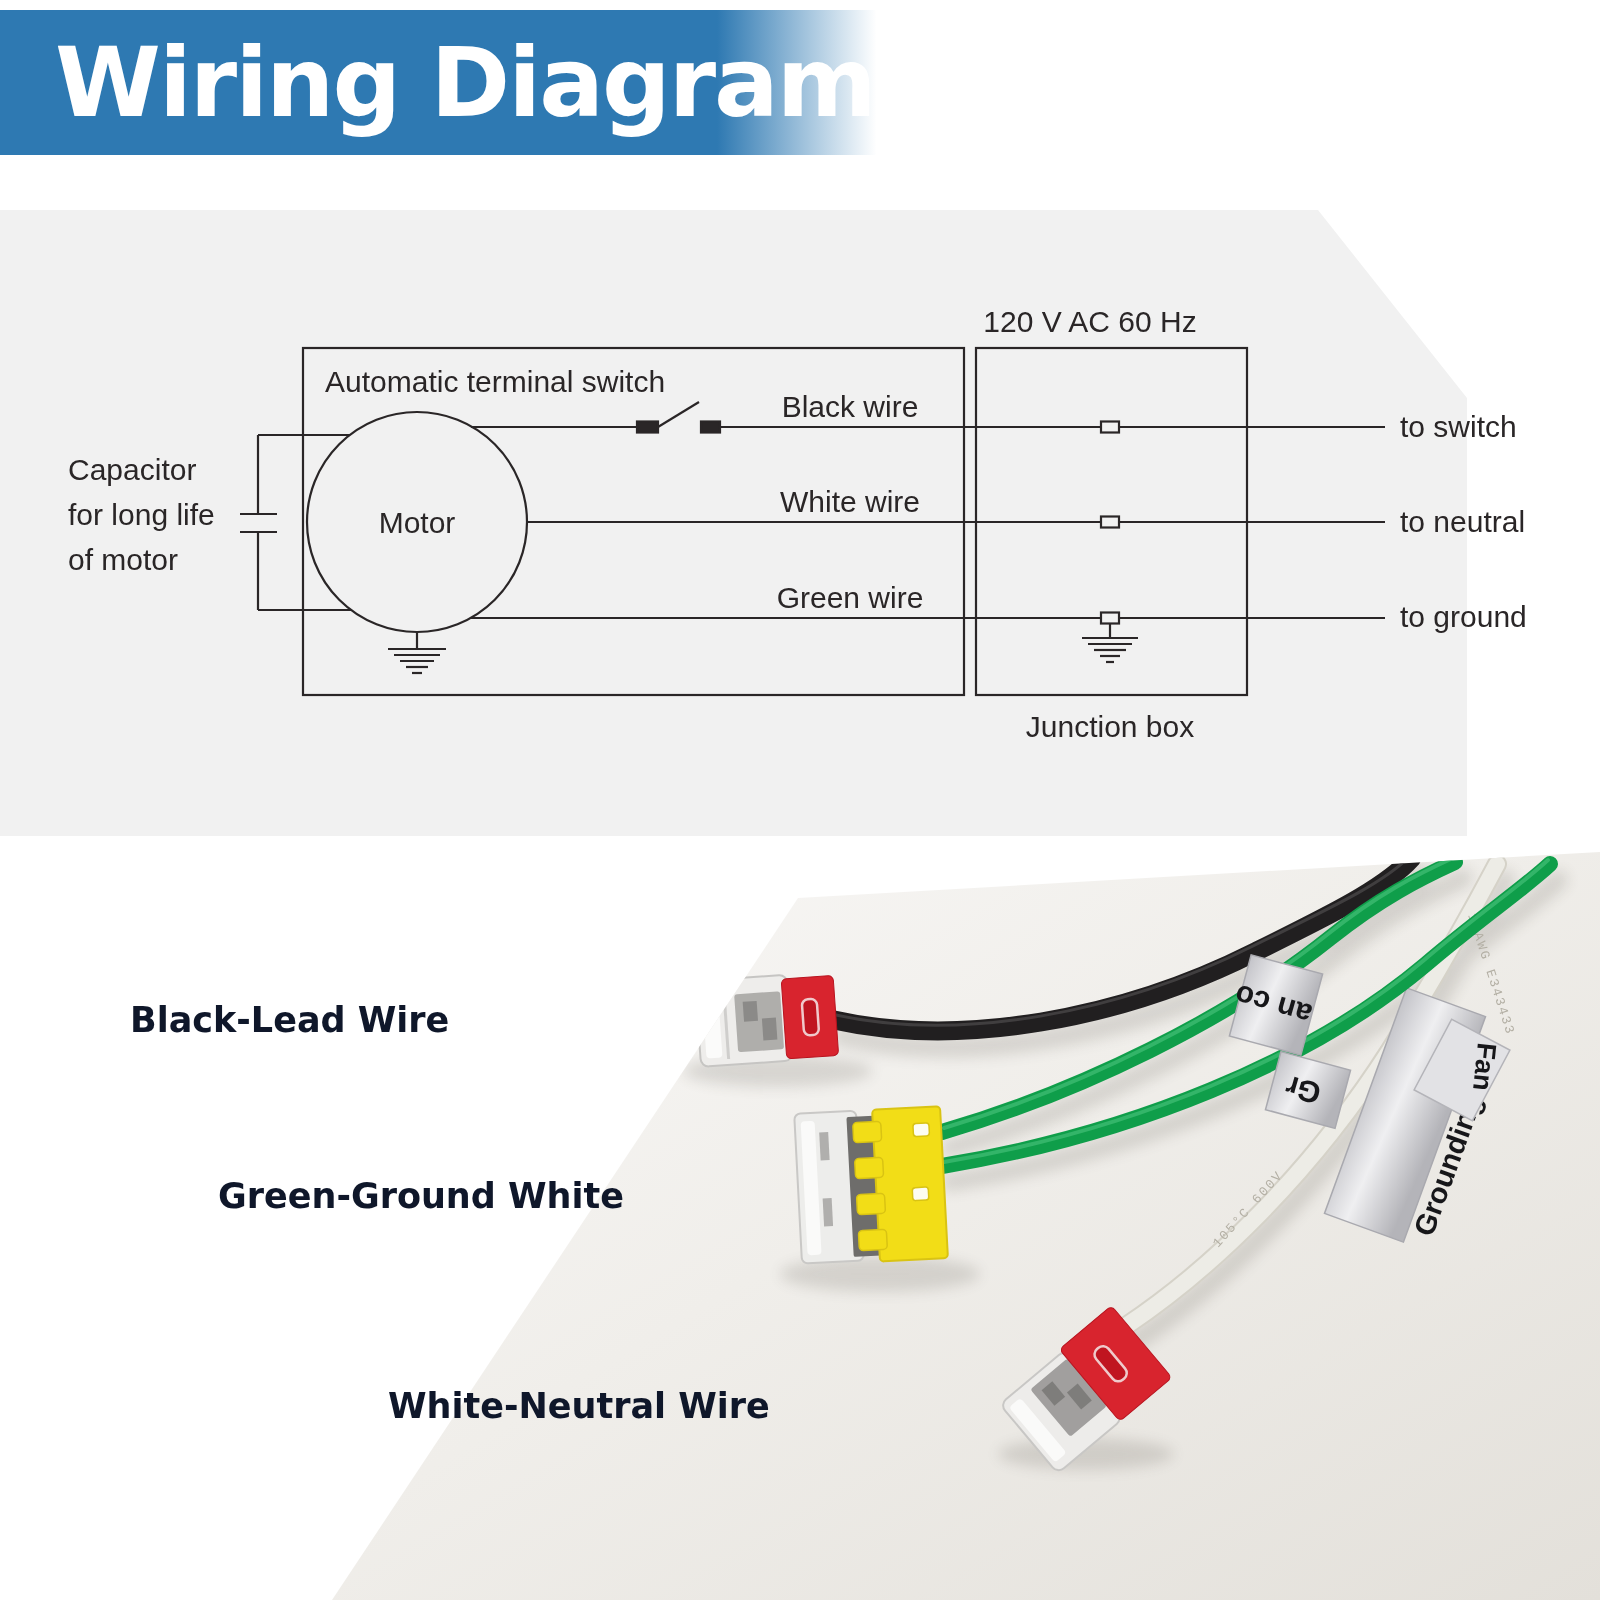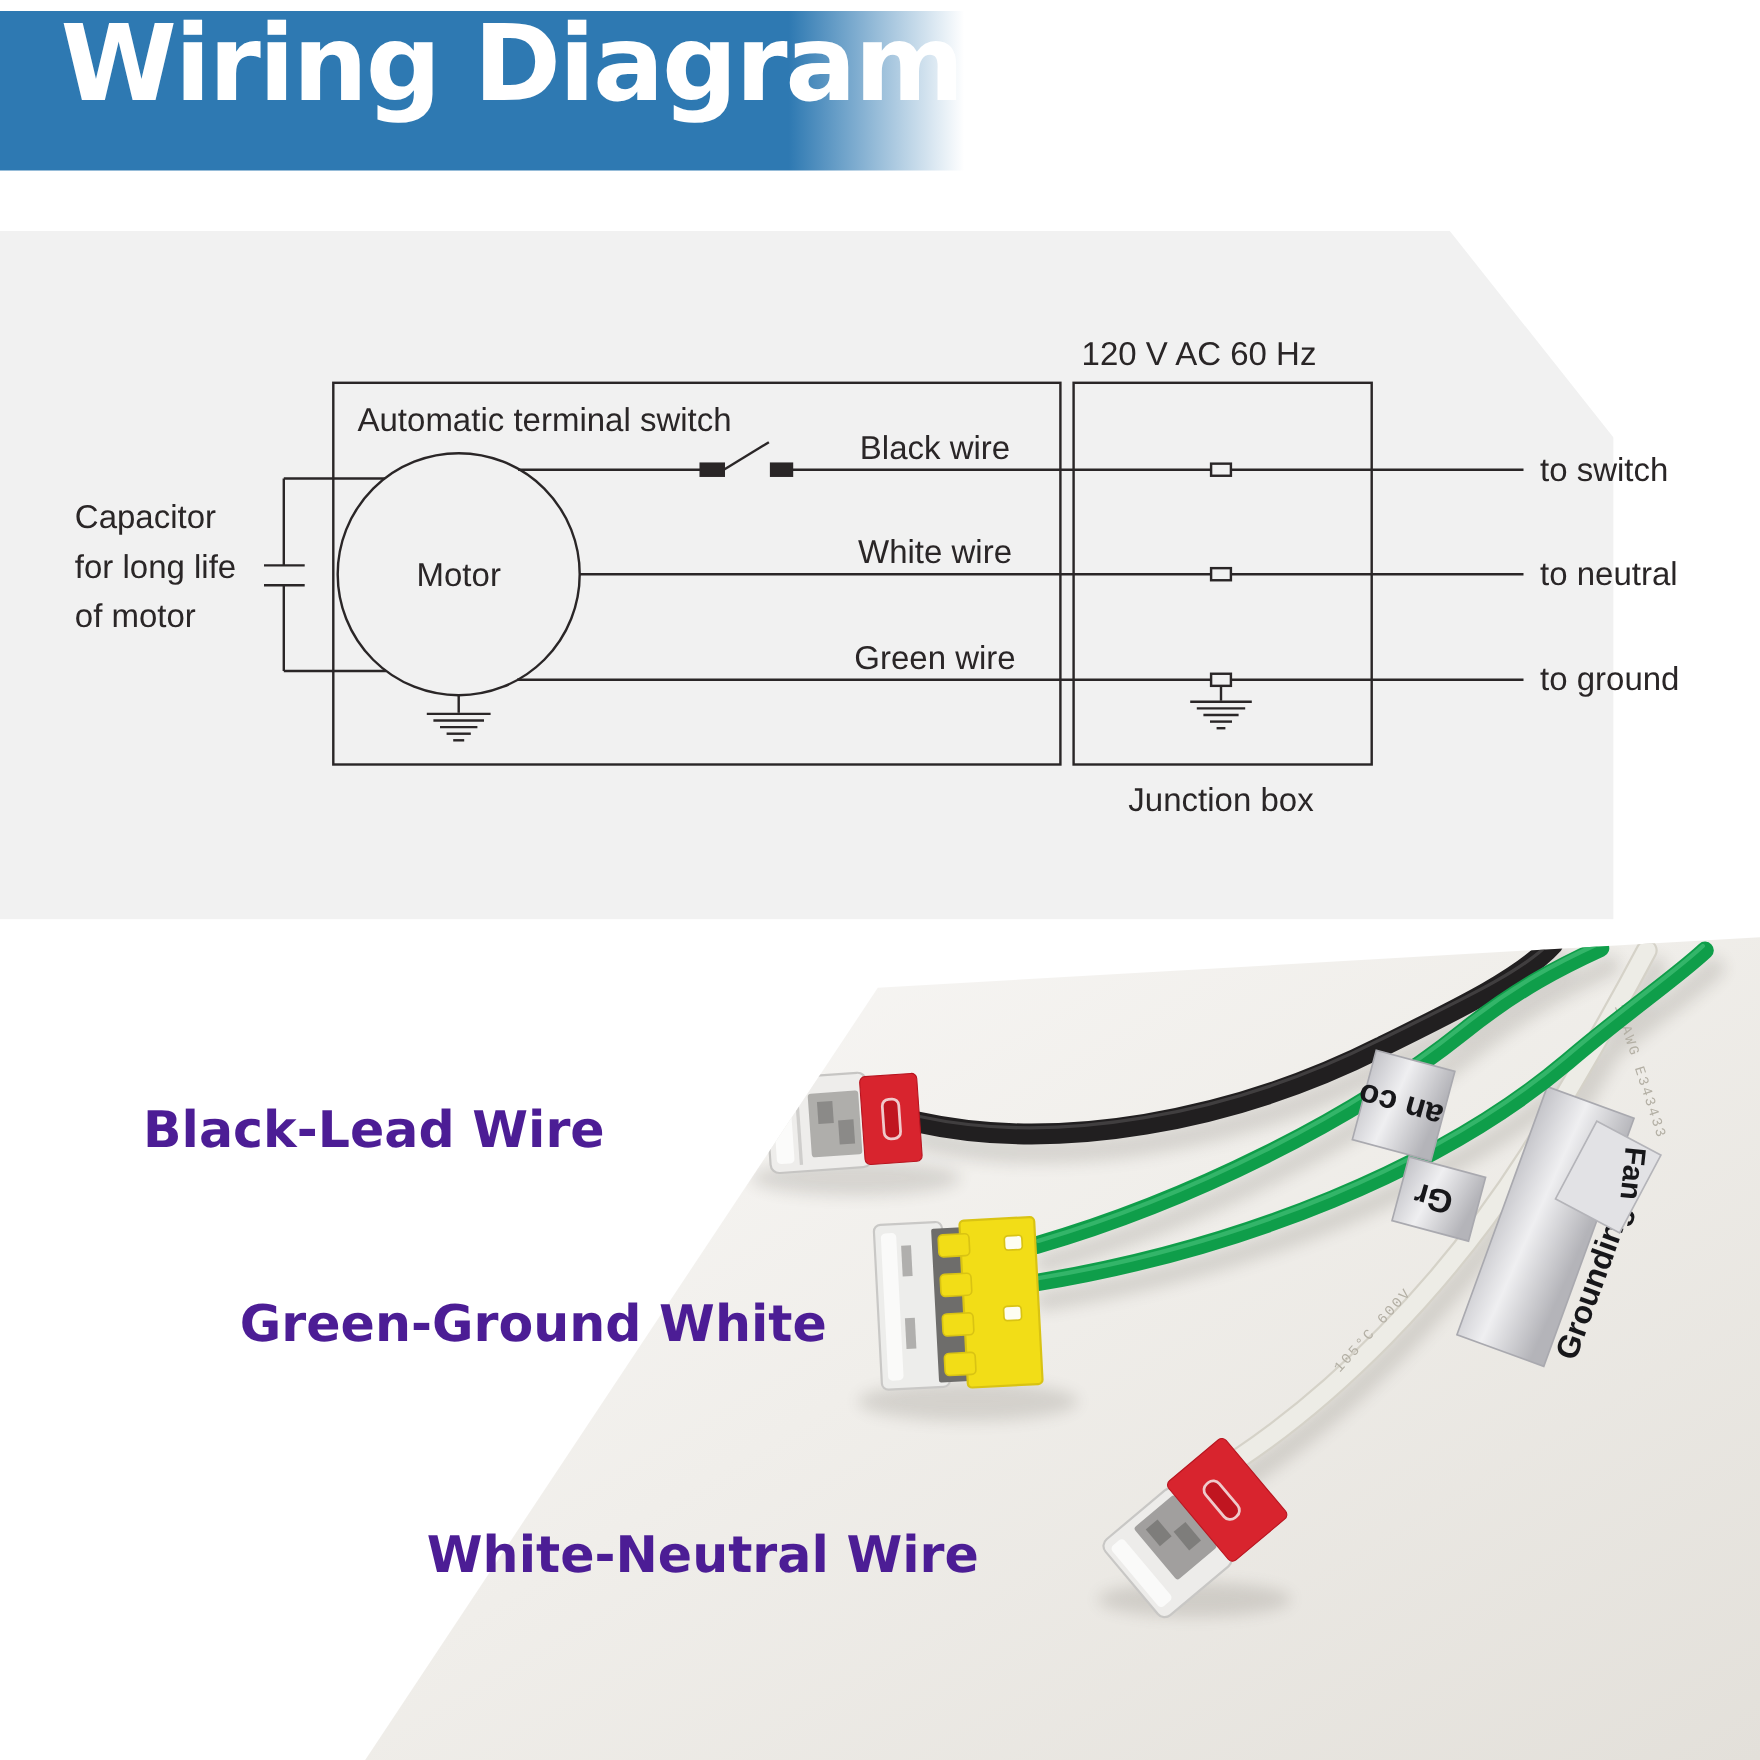--- a/index.html
+++ b/index.html
@@ -1,32 +1,32 @@
 <!DOCTYPE html>
 <html><head>
 <meta charset="utf-8">
 <style>
   html,body{margin:0;padding:0;background:#fff;}
   .page{position:relative;width:1600px;height:1600px;background:#ffffff;overflow:hidden;
         font-family:"Liberation Sans",sans-serif;}
   
   .banner{position:absolute;left:0;top:10px;width:1328px;height:145px;
           background:linear-gradient(to right,#2e79b2 0%,#2e79b2 54%,rgba(46,121,178,0) 66%);
-          display:flex;align-items:flex-start;}
+          display:flex;align-items:center;}
   .banner h1{margin:0 0 0 55px;font-family:"DejaVu Sans","Liberation Sans",sans-serif;
              font-weight:bold;font-size:96px;letter-spacing:-2px;color:#ffffff;line-height:1;}
   
   .panel{position:absolute;left:0;top:210px;width:1467px;height:626px;background:#f1f1f1;
          clip-path:polygon(0 0,1318px 0,1467px 188px,1467px 626px,0 626px);}
   .schematic{position:absolute;left:0;top:0;}
   .schematic text{font-family:"Liberation Sans",sans-serif;font-size:30px;fill:#2a2627;stroke:none;}
   
   .photo{position:absolute;left:0;top:840px;}
   .photo-label{position:absolute;font-family:"DejaVu Sans","Liberation Sans",sans-serif;
-               font-weight:bold;color:#4c1d95;font-size:46px;letter-spacing:0px;white-space:nowrap;}
+               font-weight:bold;color:#0f172a;font-size:35px;letter-spacing:0px;white-space:nowrap;}
   #lbl-black{left:130px;top:1000px;}
   #lbl-green{left:218px;top:1176px;}
   #lbl-white{left:388px;top:1386px;}
   .tagtext{font-family:"Liberation Sans",sans-serif;font-weight:bold;fill:#17171a;}
   .wireprint{font-family:"Liberation Mono",monospace;font-size:13px;fill:#b3afa4;letter-spacing:2px;}
 </style>
 </head>
 <body>
 
 <div class="page">

